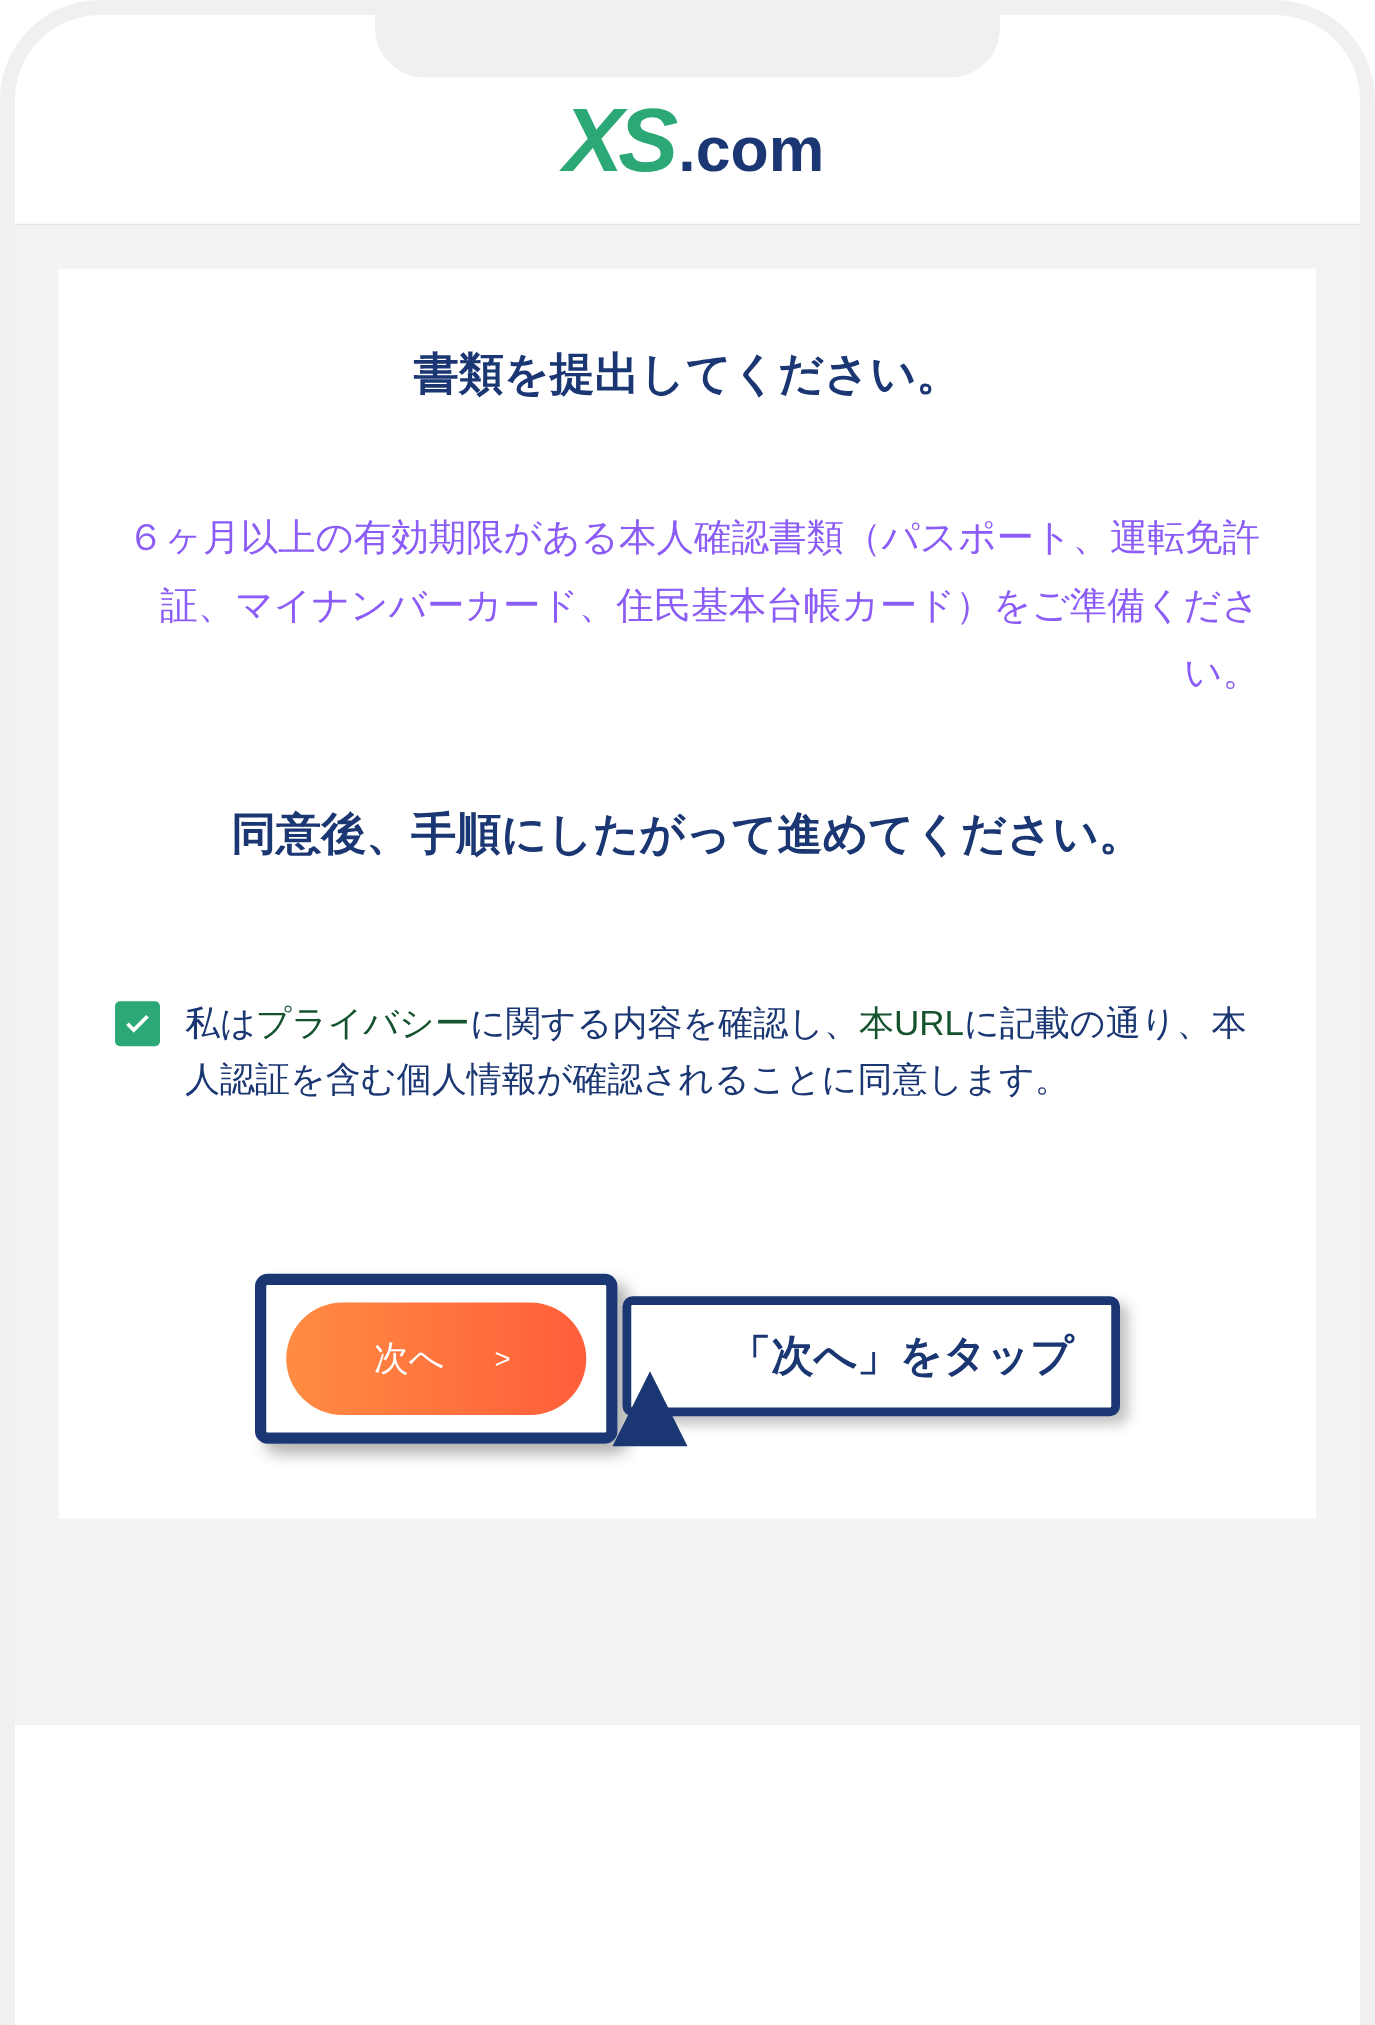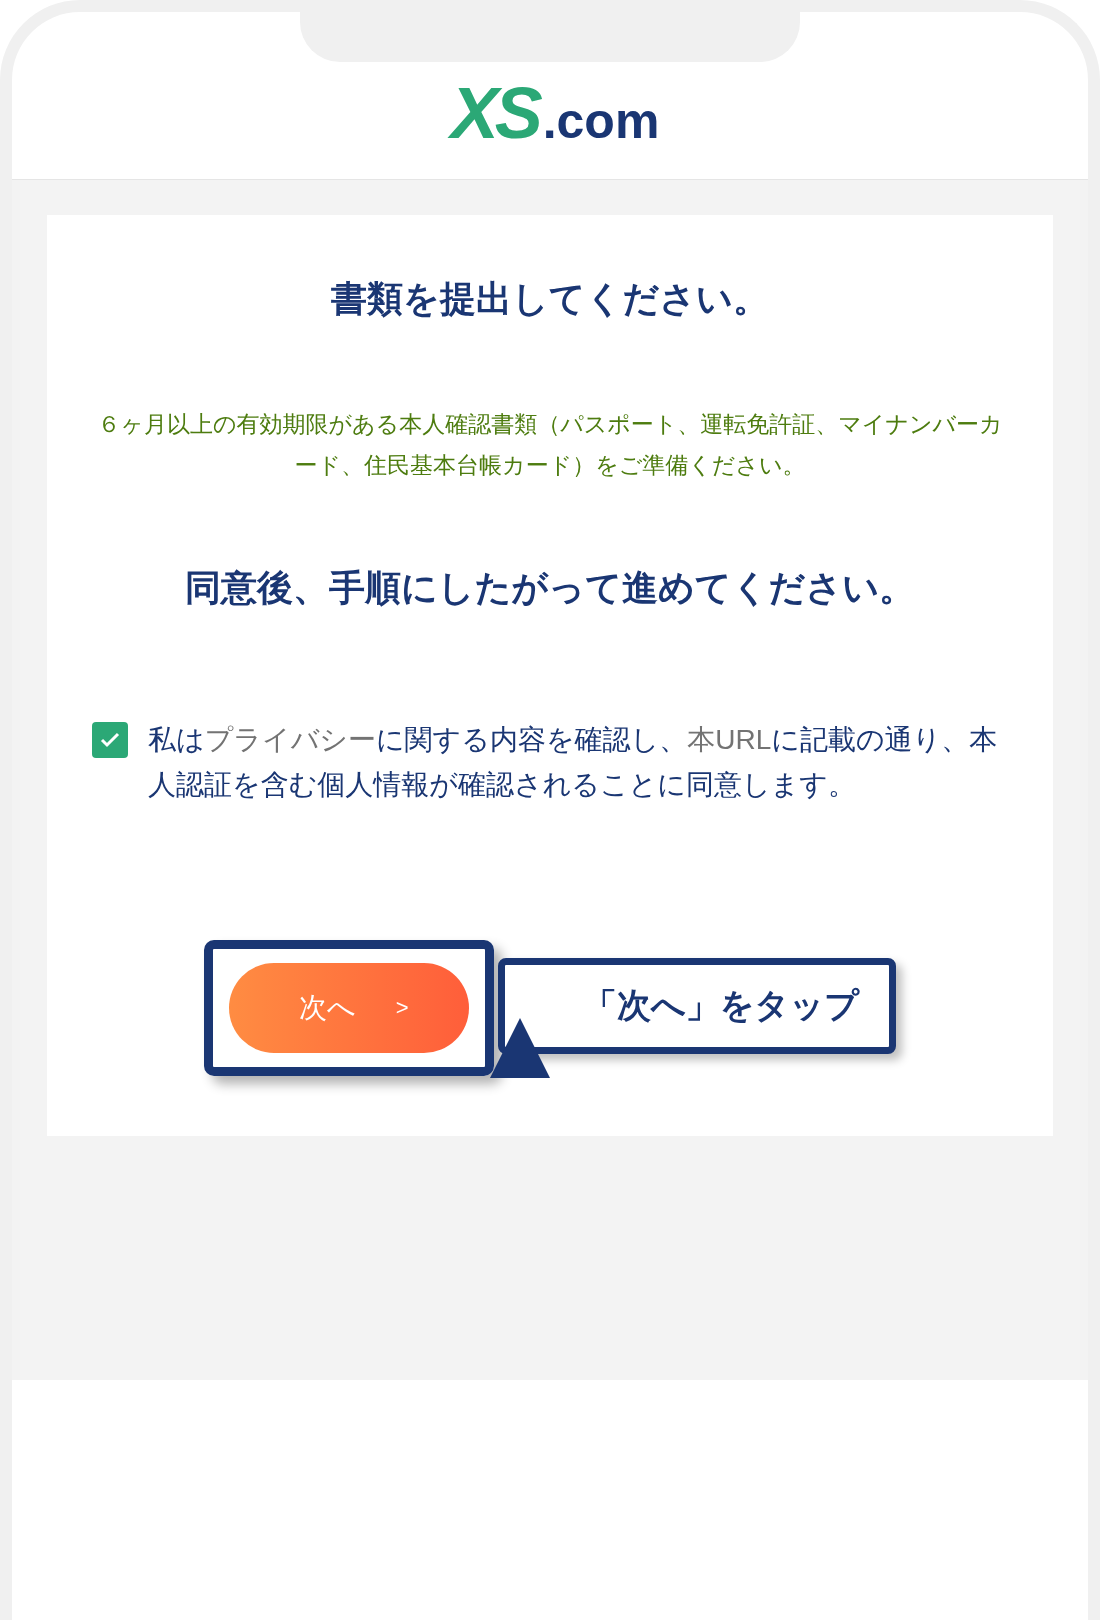--- a/index.html
+++ b/index.html
@@ -134,23 +134,23 @@
       padding: 60px 45px;
     }
     .title {
       text-align: center;
       font-size: 36px;
       font-weight: bold;
       color: #1a3673;
       margin-bottom: 80px;
     }
     .description {
-      text-align: center;
-      font-size: 23px;
-      color: #4d7c0f;
+      text-align: right;
+      font-size: 30px;
+      color: #8b5cf6;
       line-height: 1.8;
       margin-bottom: 70px;
     }
     .subtitle {
       text-align: center;
       font-size: 36px;
       font-weight: bold;
       color: #1a3673;
       line-height: 1.7;
       margin-bottom: 100px;
@@ -179,21 +179,21 @@
       stroke: #fff;
       stroke-width: 3;
       fill: none;
     }
     .consent-text {
       font-size: 28px;
       color: #1a3673;
       line-height: 1.6;
     }
     .link-text {
-      color: #737373;
+      color: #14532d;
       margin-top: 44px;
     }
     .button-container {
       text-align: center;
       position: relative;
     }
     .button-highlight {
       display: inline-block;
       border: 9px solid #1a3673;
       border-radius: 10px;

